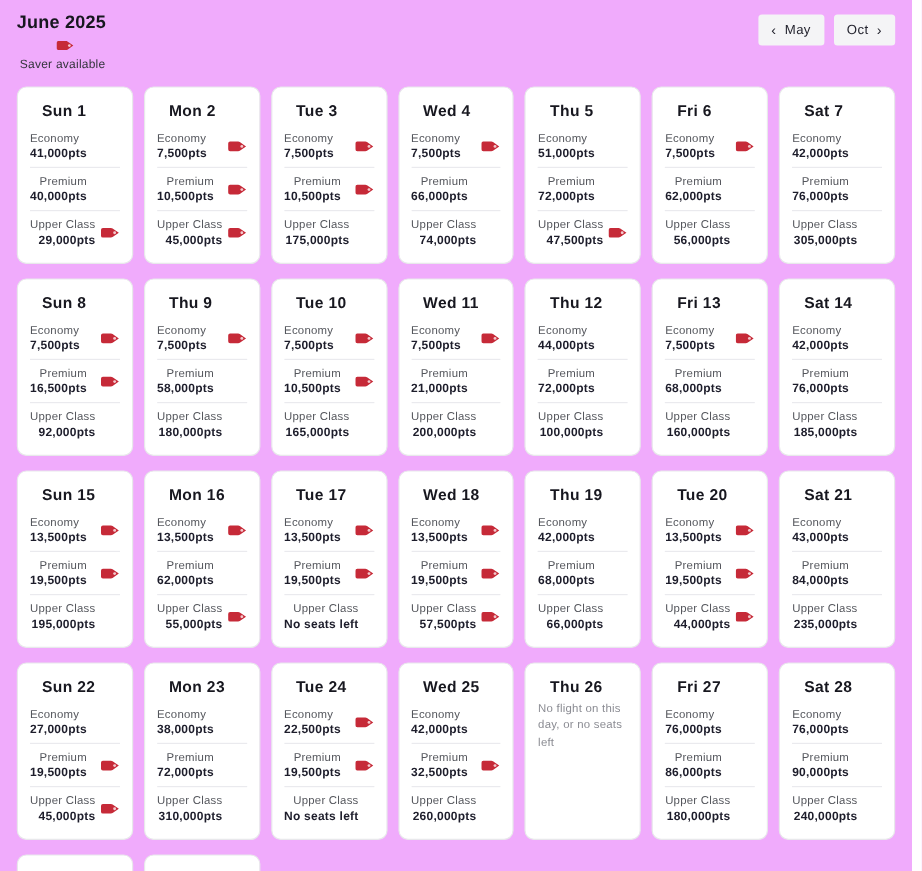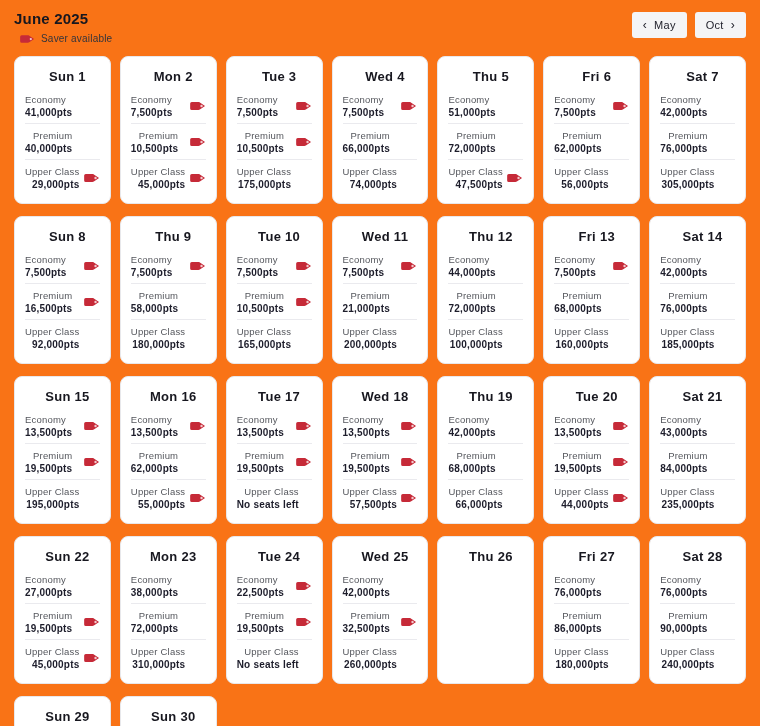--- a/index.html
+++ b/index.html
@@ -2,26 +2,26 @@
 <html><head>
 <meta charset="utf-8">
 <style>
   * { margin:0; padding:0; box-sizing:border-box; }
   html,body { background:#ffffff; }
   body {
     font-family:"Liberation Sans", sans-serif;
     color:#1d1d2b;
     width:768px;
   }
-  .page { width:760px; height:726px; overflow:hidden; position:relative; background:#f97316; }
+  .page { width:760px; height:726px; overflow:hidden; position:relative; background:#f0abfc; }
 
   
   .header { display:flex; justify-content:space-between; align-items:flex-start; padding:10px 14px 4px 14px; }
   .month-title { font-size:15px; font-weight:bold; letter-spacing:.2px; color:#17171f; }
-  .legend { display:flex; align-items:center; gap:6px; margin-top:6px; margin-left:2px; }
+  .legend { display:flex; align-items:center; gap:6px; margin-top:6px; margin-left:2px;flex-direction:column; }
   .legend-label { font-size:10px; color:#33343c; letter-spacing:.2px; }
   .nav { display:flex; gap:8px; margin-top:2px; }
   .nav-btn {
     display:inline-flex; align-items:center; gap:7px;
     background:#f4f4f6; border:none; border-radius:3px;
     padding:7px 11px; font-family:inherit; font-size:11px; color:#23232e;
     letter-spacing:.3px; cursor:pointer;
   }
   .chev { font-size:12px; line-height:1; color:#23232e; }
 
@@ -32,21 +32,21 @@
     gap:12px 9px;
     padding:8px 14px 10px 14px;
   }
   .card {
     background:#fff;
     border:1px solid #e8e8eb;
     border-radius:8px;
     padding:10px 10px 8px 10px;
     min-height:121px;
   }
-  .card-title { font-size:13px; font-weight:bold; letter-spacing:.3px; color:#17171f; margin:2px 0 4px 10px;text-align:center; }
+  .card-title { font-size:13px; font-weight:bold; letter-spacing:.3px; color:#17171f; margin:2px 0 4px 10px; }
   .cabin { padding:6px 0 5px 0; display:flex; justify-content:space-between; align-items:center; }
   .cabin + .cabin { border-top:1px solid #eaeaee;text-align:right; }
   .cabin-label { font-size:9.5px; color:#54565c; letter-spacing:.2px; margin-bottom:2px; }
   .cabin-value { font-size:10px; font-weight:bold; color:#1d1d2b; letter-spacing:.2px; }
   .tag-icon { flex:0 0 auto; margin-left:4px; }
   .no-flight { font-size:9.5px; color:#8a8b92; letter-spacing:.2px; line-height:1.5; margin-top:4px; max-width:86px; }
 </style>
 </head>
 <body>
 
@@ -803,20 +803,23 @@
             <div>
               <div class="cabin-label">Upper Class</div>
               <div class="cabin-value">260,000pts</div>
             </div>
           </div>
         </div>
   </div>
 
   <div class="card">
     <div class="card-title">Thu 26</div>
+    <div class="card-body">
+          <div class="no-flight">No flight on this day, or no seats left</div>
+        </div>
   </div>
 
   <div class="card">
     <div class="card-title">Fri 27</div>
     <div class="card-body">
           <div class="cabin">
             <div>
               <div class="cabin-label">Economy</div>
               <div class="cabin-value">76,000pts</div>
             </div>

